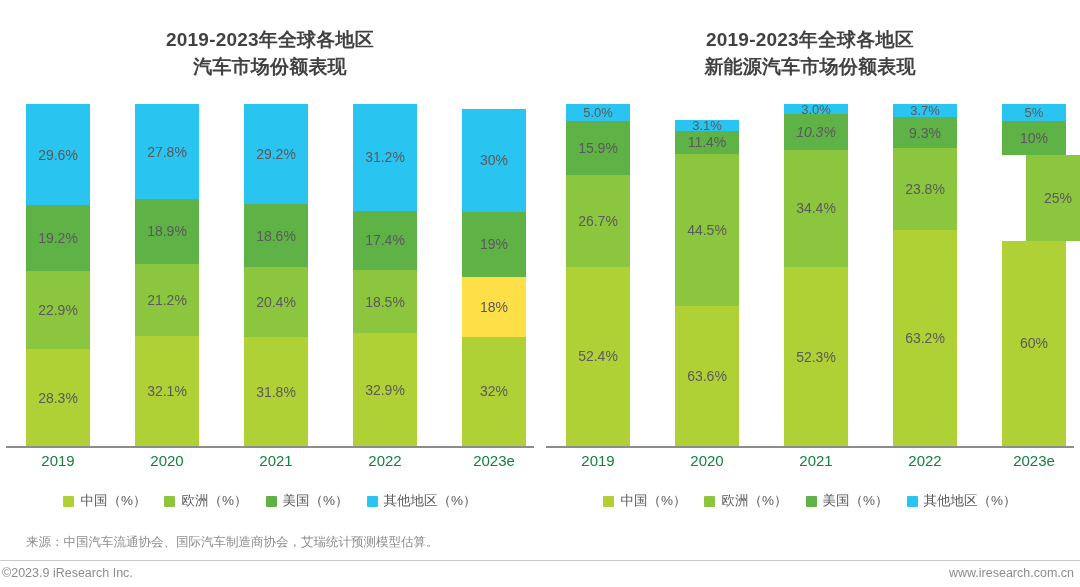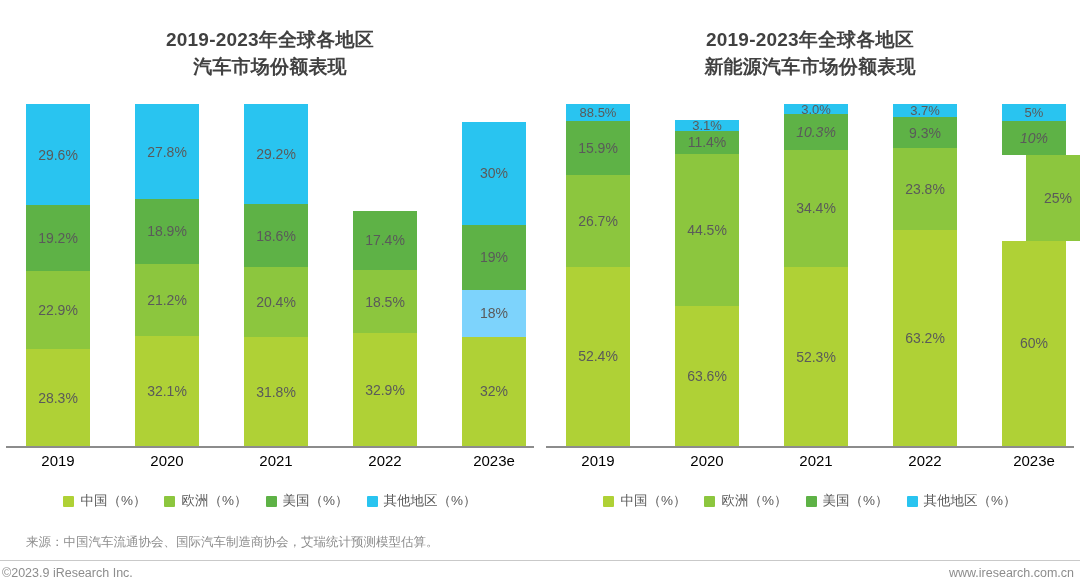--- a/index.html
+++ b/index.html
@@ -75,21 +75,21 @@
     position:absolute;
     left:26px;top:452px;
     width:500px;
     display:flex;
     justify-content:space-between;
   }
   .xlabel{
     width:64px;
     text-align:center;
     font-size:15px;
-    color:#000000;
+    color:#15803d;
   }
 
   
   .legend{
     position:absolute;
     left:0;top:492px;
     width:540px;
     display:flex;
     justify-content:center;
     align-items:center;
@@ -175,38 +175,41 @@
               <span class="seg-label">18.6%</span>
             </div>
             <div class="seg" style="height: 69.768px; background: rgb(140, 198, 62);">
               <span class="seg-label">20.4%</span>
             </div>
             <div class="seg" style="height: 108.756px; background: rgb(175, 209, 54);">
               <span class="seg-label">31.8%</span>
             </div>
           </div>
           <div class="bar-col">
+            <div class="seg" style="height: 106.704px; background: rgb(41, 196, 240);">
+              <span class="seg-label">31.2%</span>
+            </div>
             <div class="seg" style="height: 59.508px; background: rgb(94, 178, 70);">
               <span class="seg-label">17.4%</span>
             </div>
             <div class="seg" style="height: 63.27px; background: rgb(140, 198, 62);">
               <span class="seg-label">18.5%</span>
             </div>
             <div class="seg" style="height: 112.518px; background: rgb(175, 209, 54);">
               <span class="seg-label">32.9%</span>
             </div>
           </div>
           <div class="bar-col">
             <div class="seg" style="height: 102.6px; background: rgb(41, 196, 240);">
               <span class="seg-label">30%</span>
             </div>
             <div class="seg" style="height: 64.98px; background: rgb(94, 178, 70);">
               <span class="seg-label">19%</span>
             </div>
-            <div class="seg" style="height: 47px; background: #7dd3fc;">
+            <div class="seg" style="height: 60px; background: #fde047;">
               <span class="seg-label">18%</span>
             </div>
             <div class="seg" style="height: 109.44px; background: rgb(175, 209, 54);">
               <span class="seg-label">32%</span>
             </div>
           </div>
         </div>
     </div>
 
     <div class="axis-line"></div>
@@ -240,21 +243,21 @@
   </section>
 
   <section class="panel right">
     <h2 class="chart-title">2019-2023年全球各地区
 新能源汽车市场份额表现</h2>
 
     <div class="plot">
       <div class="bars" id="bars-right">
           <div class="bar-col">
             <div class="seg tiny" style="height: 17.1px; background: rgb(41, 196, 240);">
-              <span class="seg-label">88.5%</span>
+              <span class="seg-label">5.0%</span>
             </div>
             <div class="seg" style="height: 54.378px; background: rgb(94, 178, 70);">
               <span class="seg-label">15.9%</span>
             </div>
             <div class="seg" style="height: 91.314px; background: rgb(140, 198, 62);">
               <span class="seg-label">26.7%</span>
             </div>
             <div class="seg" style="height: 179.208px; background: rgb(175, 209, 54);">
               <span class="seg-label">52.4%</span>
             </div>
@@ -298,21 +301,21 @@
               <span class="seg-label">23.8%</span>
             </div>
             <div class="seg" style="height: 216.144px; background: rgb(175, 209, 54);">
               <span class="seg-label">63.2%</span>
             </div>
           </div>
           <div class="bar-col">
             <div class="seg tiny" style="height: 17.1px; background: rgb(41, 196, 240);">
               <span class="seg-label">5%</span>
             </div>
-            <div class="seg" style="height: 34.2px; background: rgb(94, 178, 70); font-style: italic;">
+            <div class="seg" style="height: 34.2px; background: rgb(94, 178, 70);">
               <span class="seg-label">10%</span>
             </div>
             <div class="seg" style="height: 85.5px; background: rgb(140, 198, 62); margin-left: 24px;">
               <span class="seg-label">25%</span>
             </div>
             <div class="seg" style="height: 205.2px; background: rgb(175, 209, 54);">
               <span class="seg-label">60%</span>
             </div>
           </div>
         </div>

